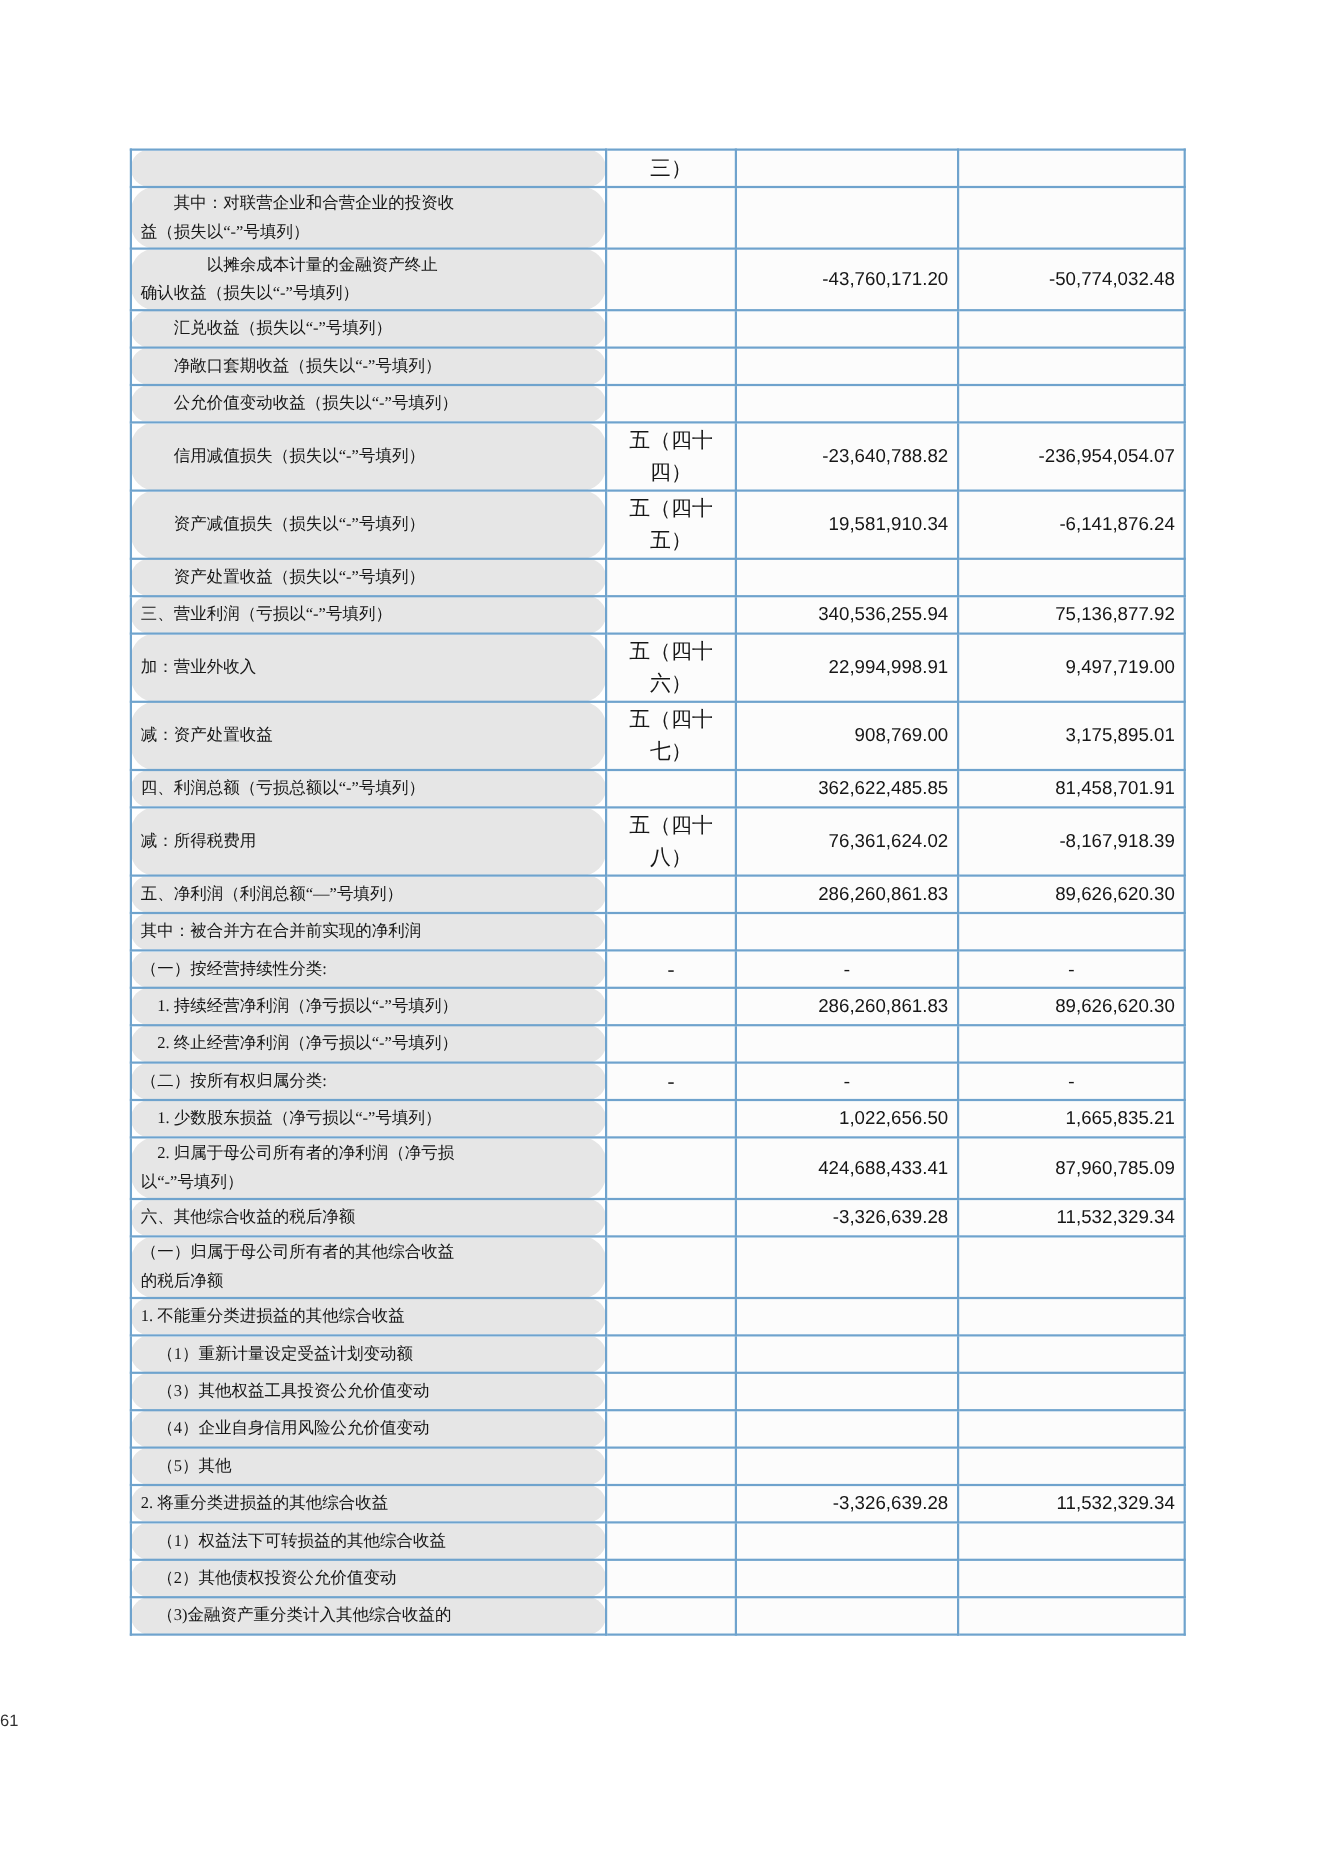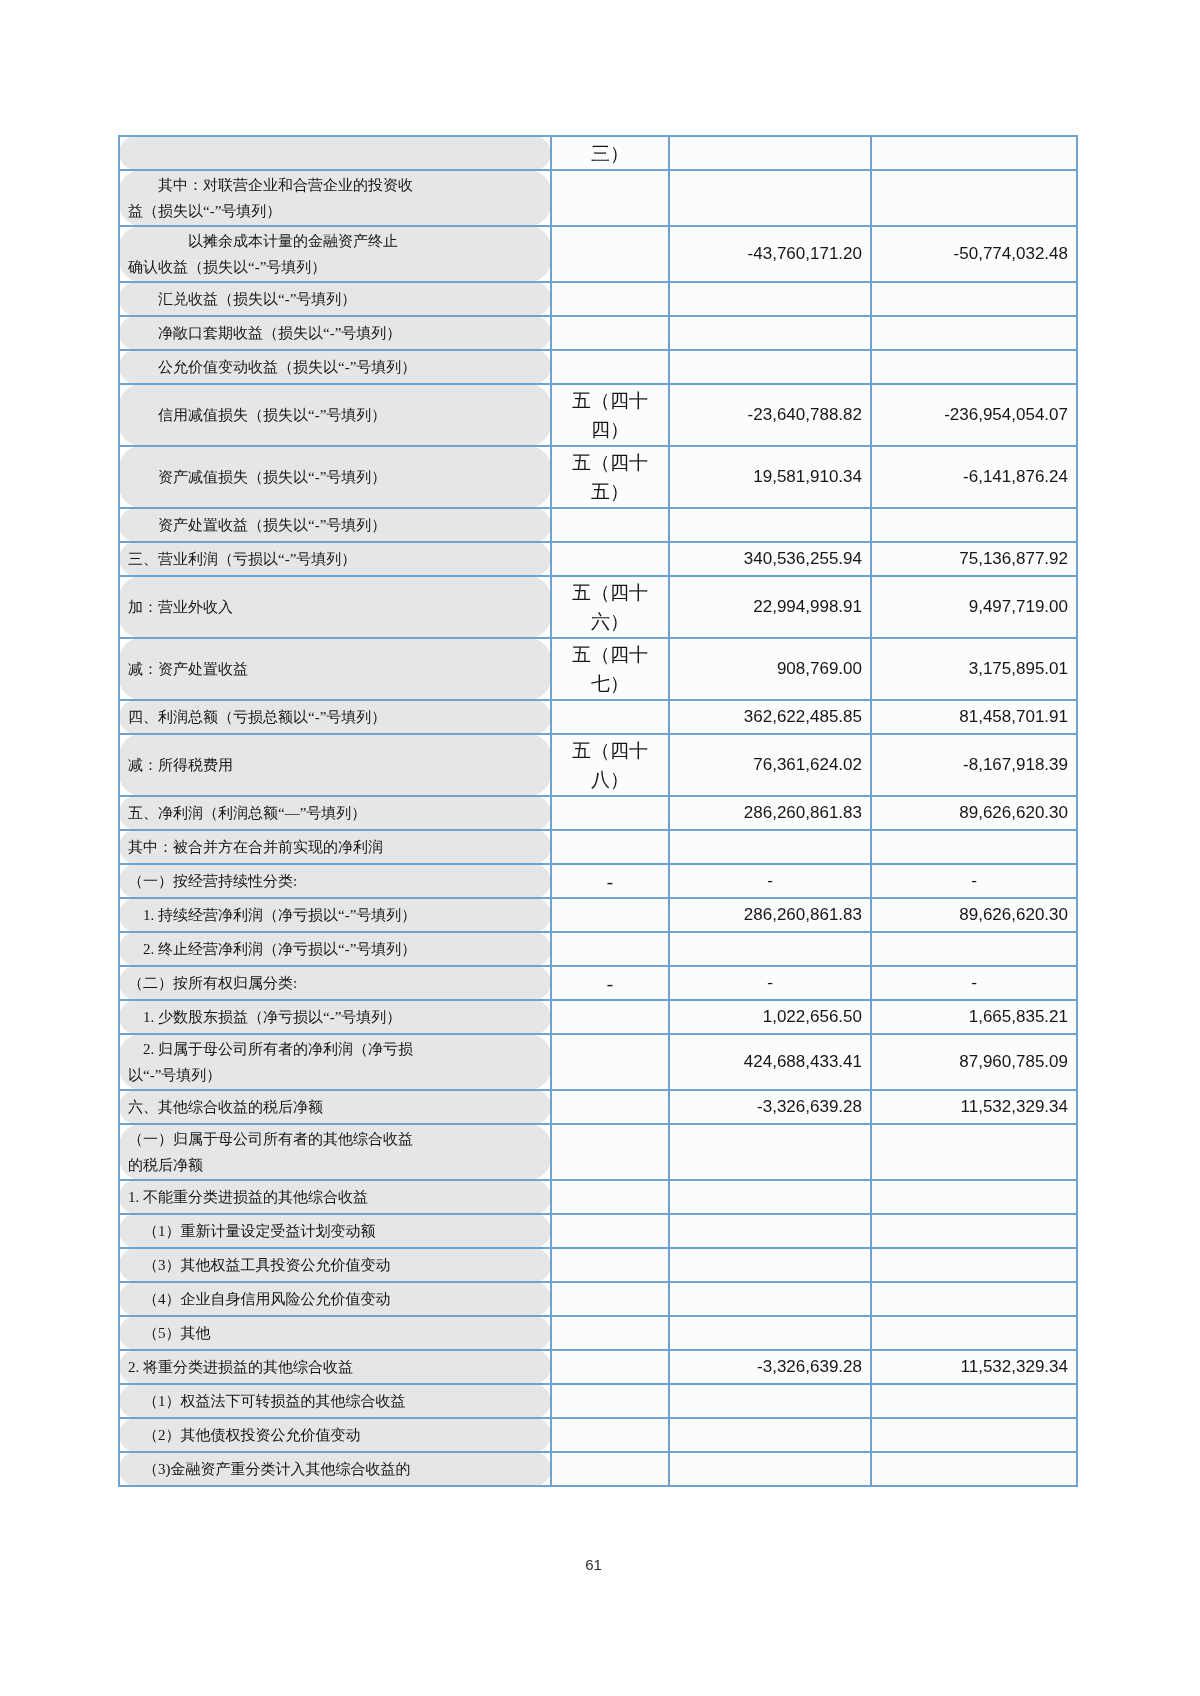--- a/index.html
+++ b/index.html
@@ -46,21 +46,20 @@
     font-size:17px;line-height:30px;
     padding-top:2px;
   }
   td.c-val.dash{
     text-align:center;
     font-family:"Liberation Serif","DejaVu Serif",serif;
   }
   tr.bold td.c-label{font-weight:normal;}
   .page-number{
     position:absolute;left:0;right:13px;top:1556px;
-    text-align:center;
     font-family:"Liberation Sans","DejaVu Sans",sans-serif;
     font-size:15px;color:#303030;
   }
 </style>
 </head>
 <body>
 
 <div class="sheet">
 
   <table class="fin">

